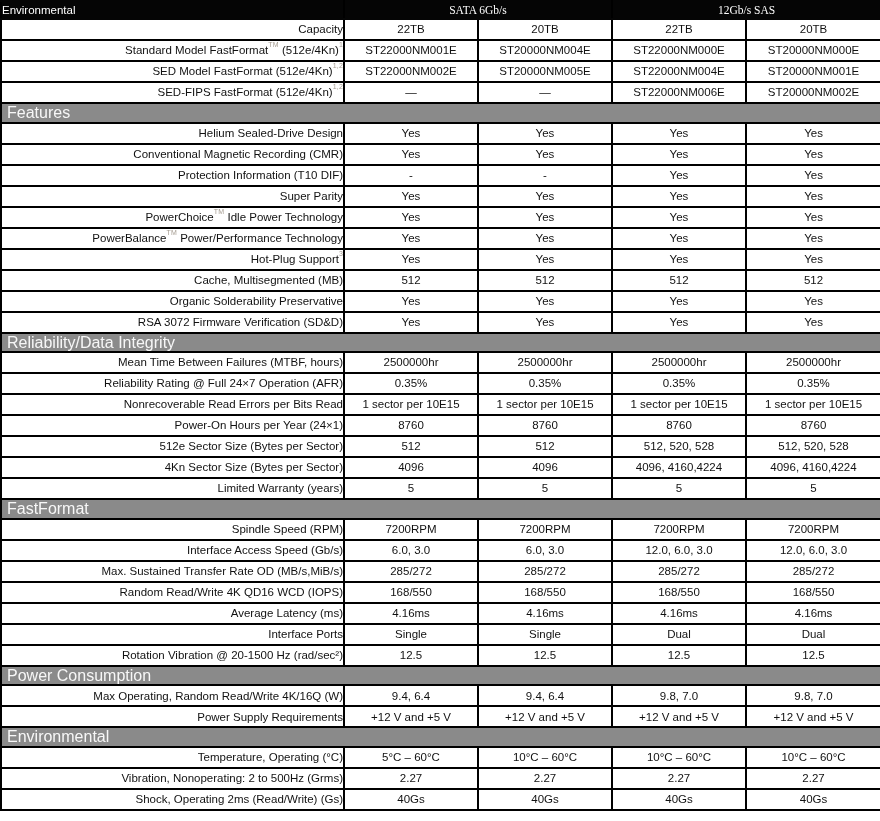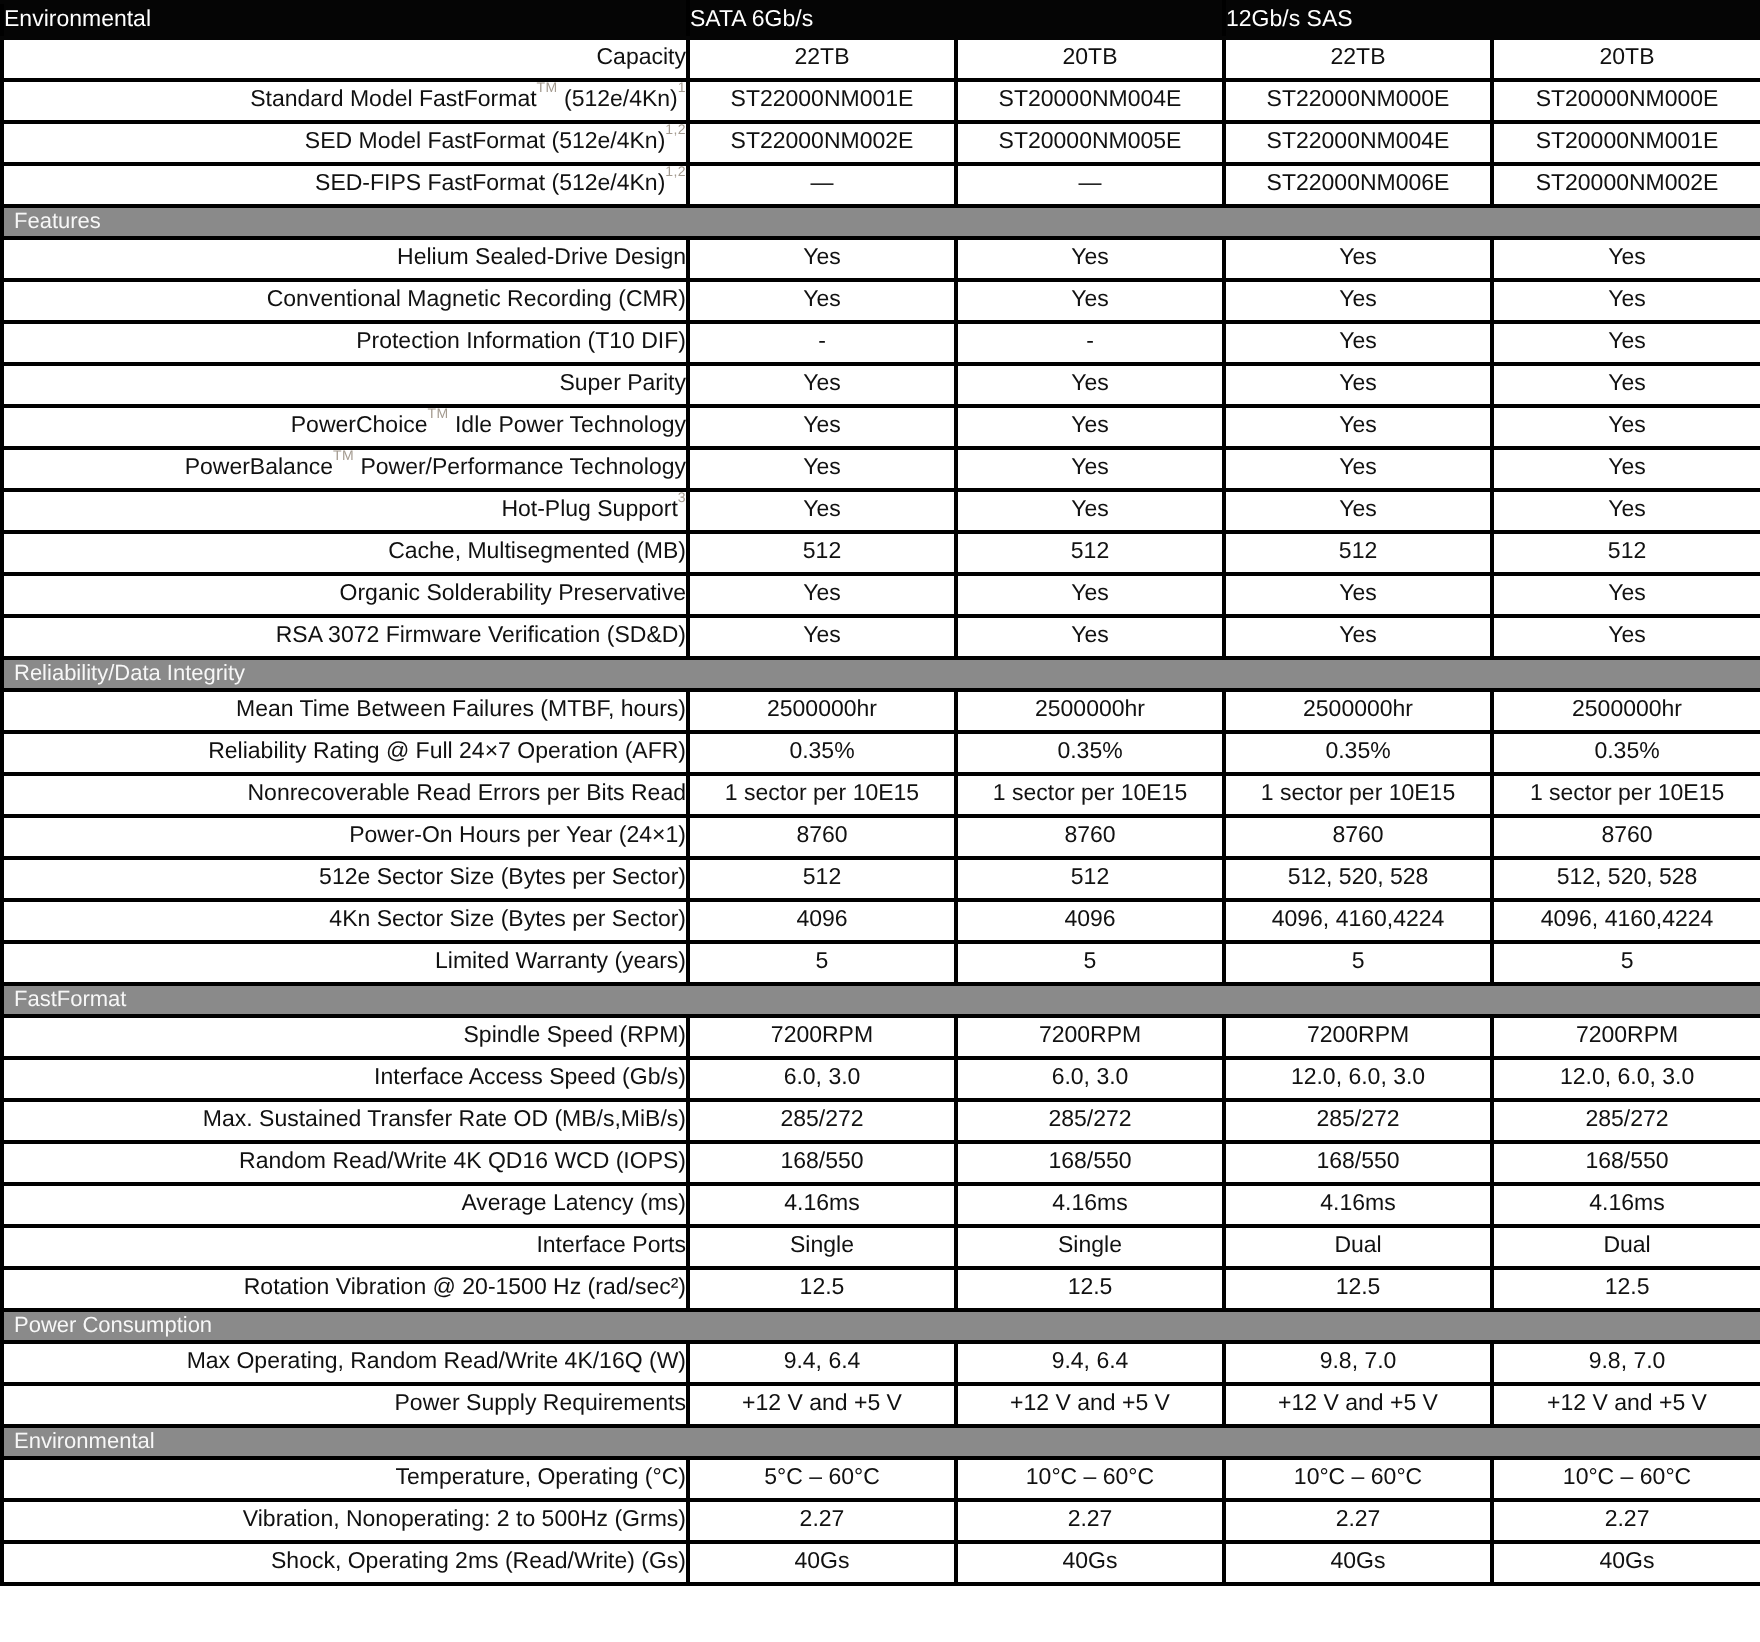--- a/index.html
+++ b/index.html
@@ -36,32 +36,33 @@
     height: 16px;
     border-top: 2px solid #050505;
     border-bottom: 2px solid #050505;
   }
   th.spec-head-label {
     text-align: left;
     padding-left: 5px;
     border-left: 2px solid #050505;
   }
   th.group-head {
-    text-align: left;
+    text-align: center;
     border-left: 2px solid #ffffff;
+    font-family: Liberation Serif, serif;
   }
   th.group-head:last-child { border-right: 2px solid #050505; }
   
   tr.section td {
     background: #8a8a8a;
     color: #f7f7f7;
     text-align: left;
     padding-left: 5px;
     height: 14px;
-    font-size: 11px;
+    font-size: 16px;
   }
   
   td.label {
     text-align: right;
     padding-left: 5px;
     height: 19px;
   }
   td.val {
     text-align: center;
     height: 19px;

